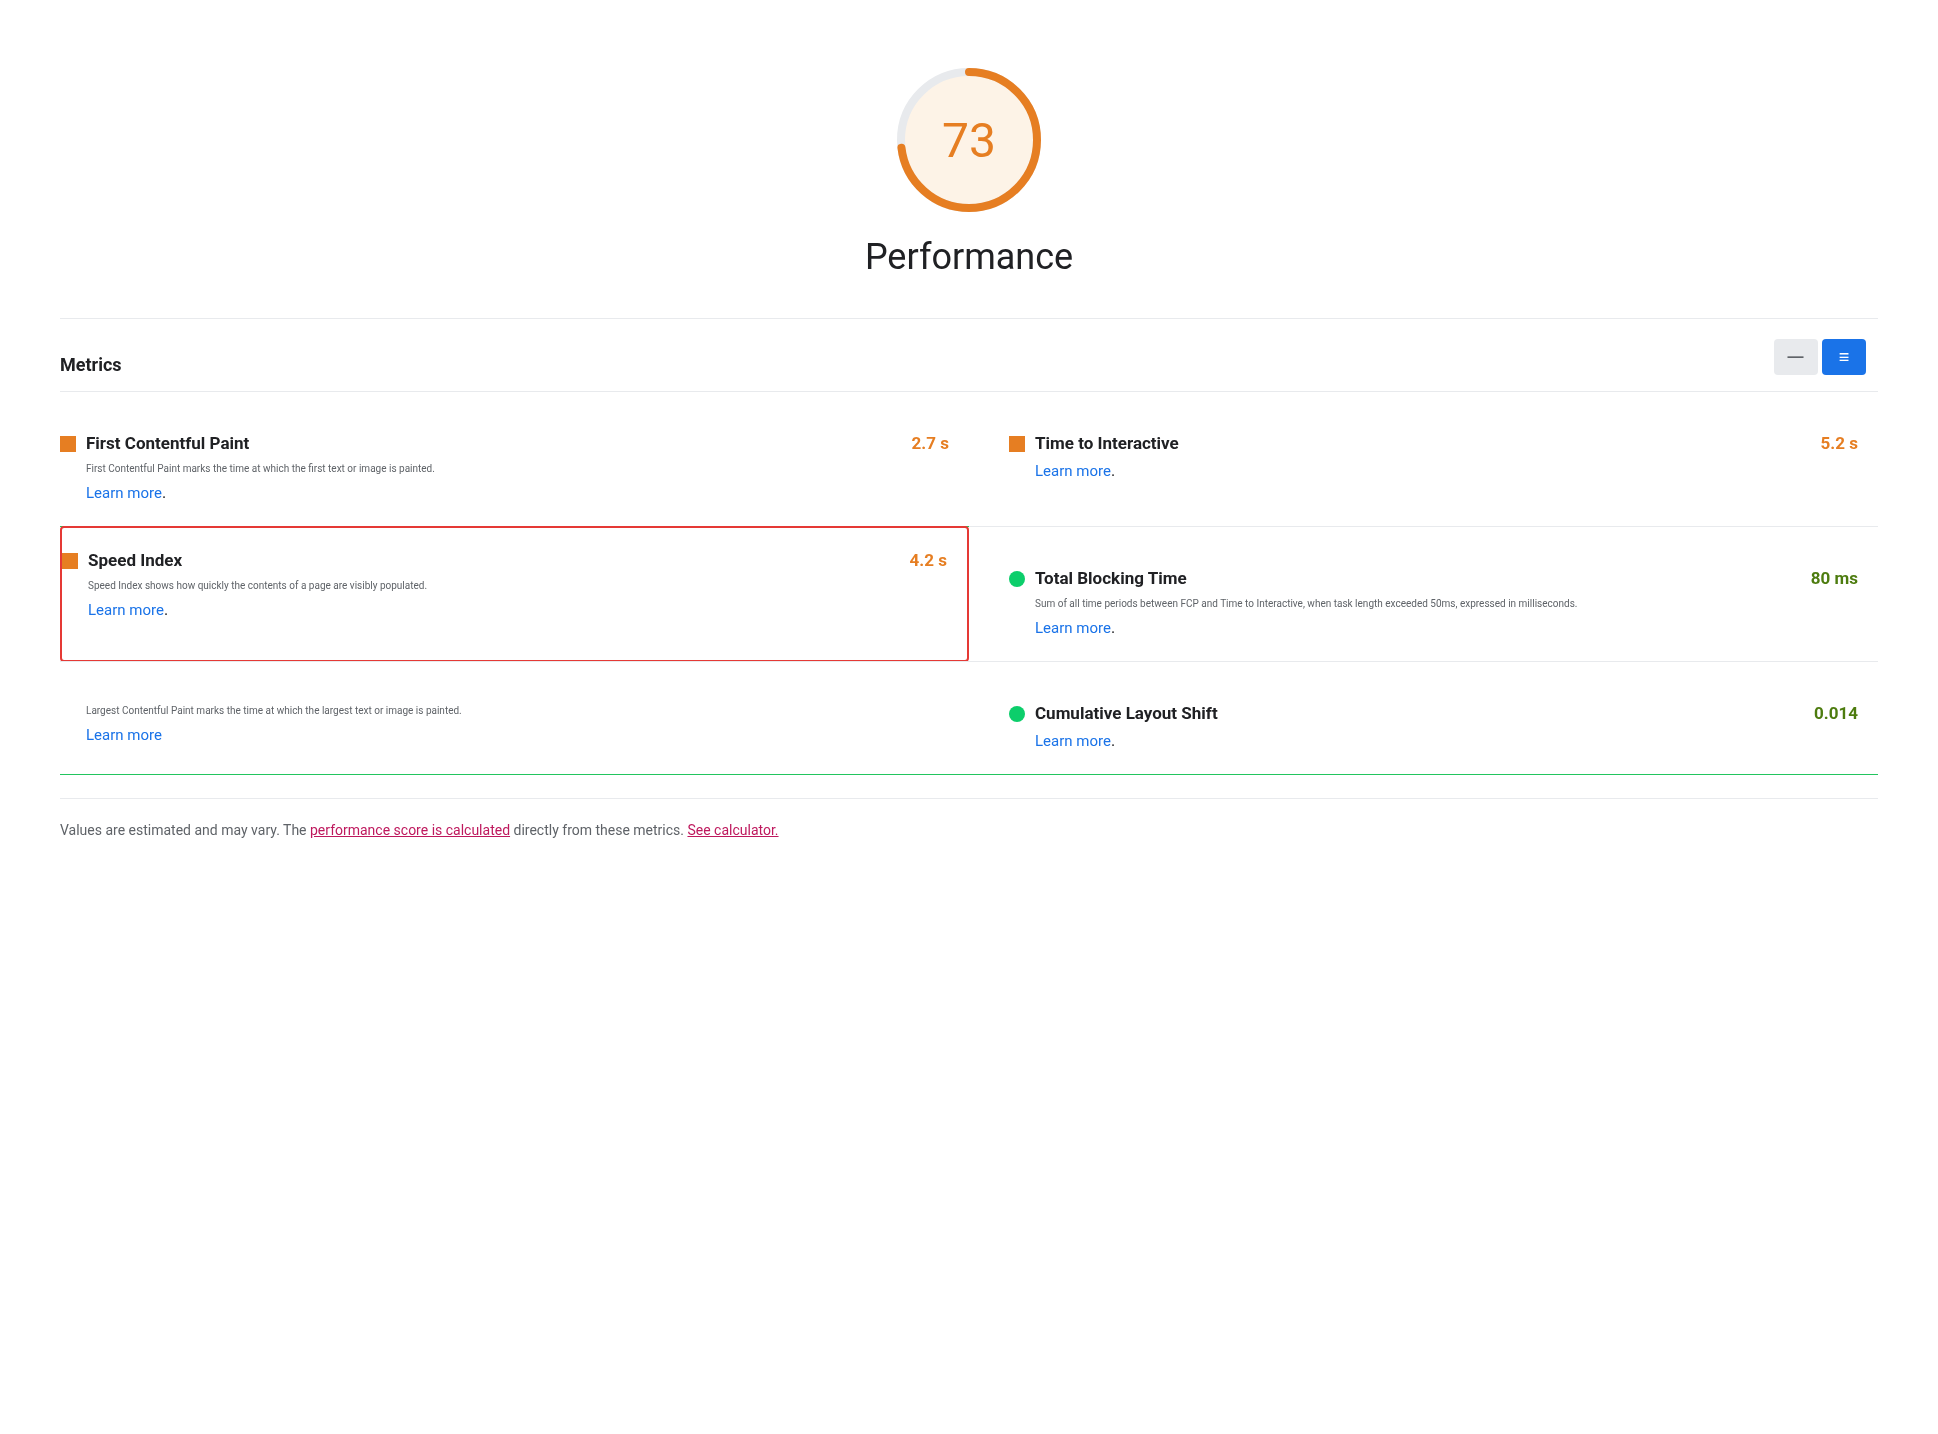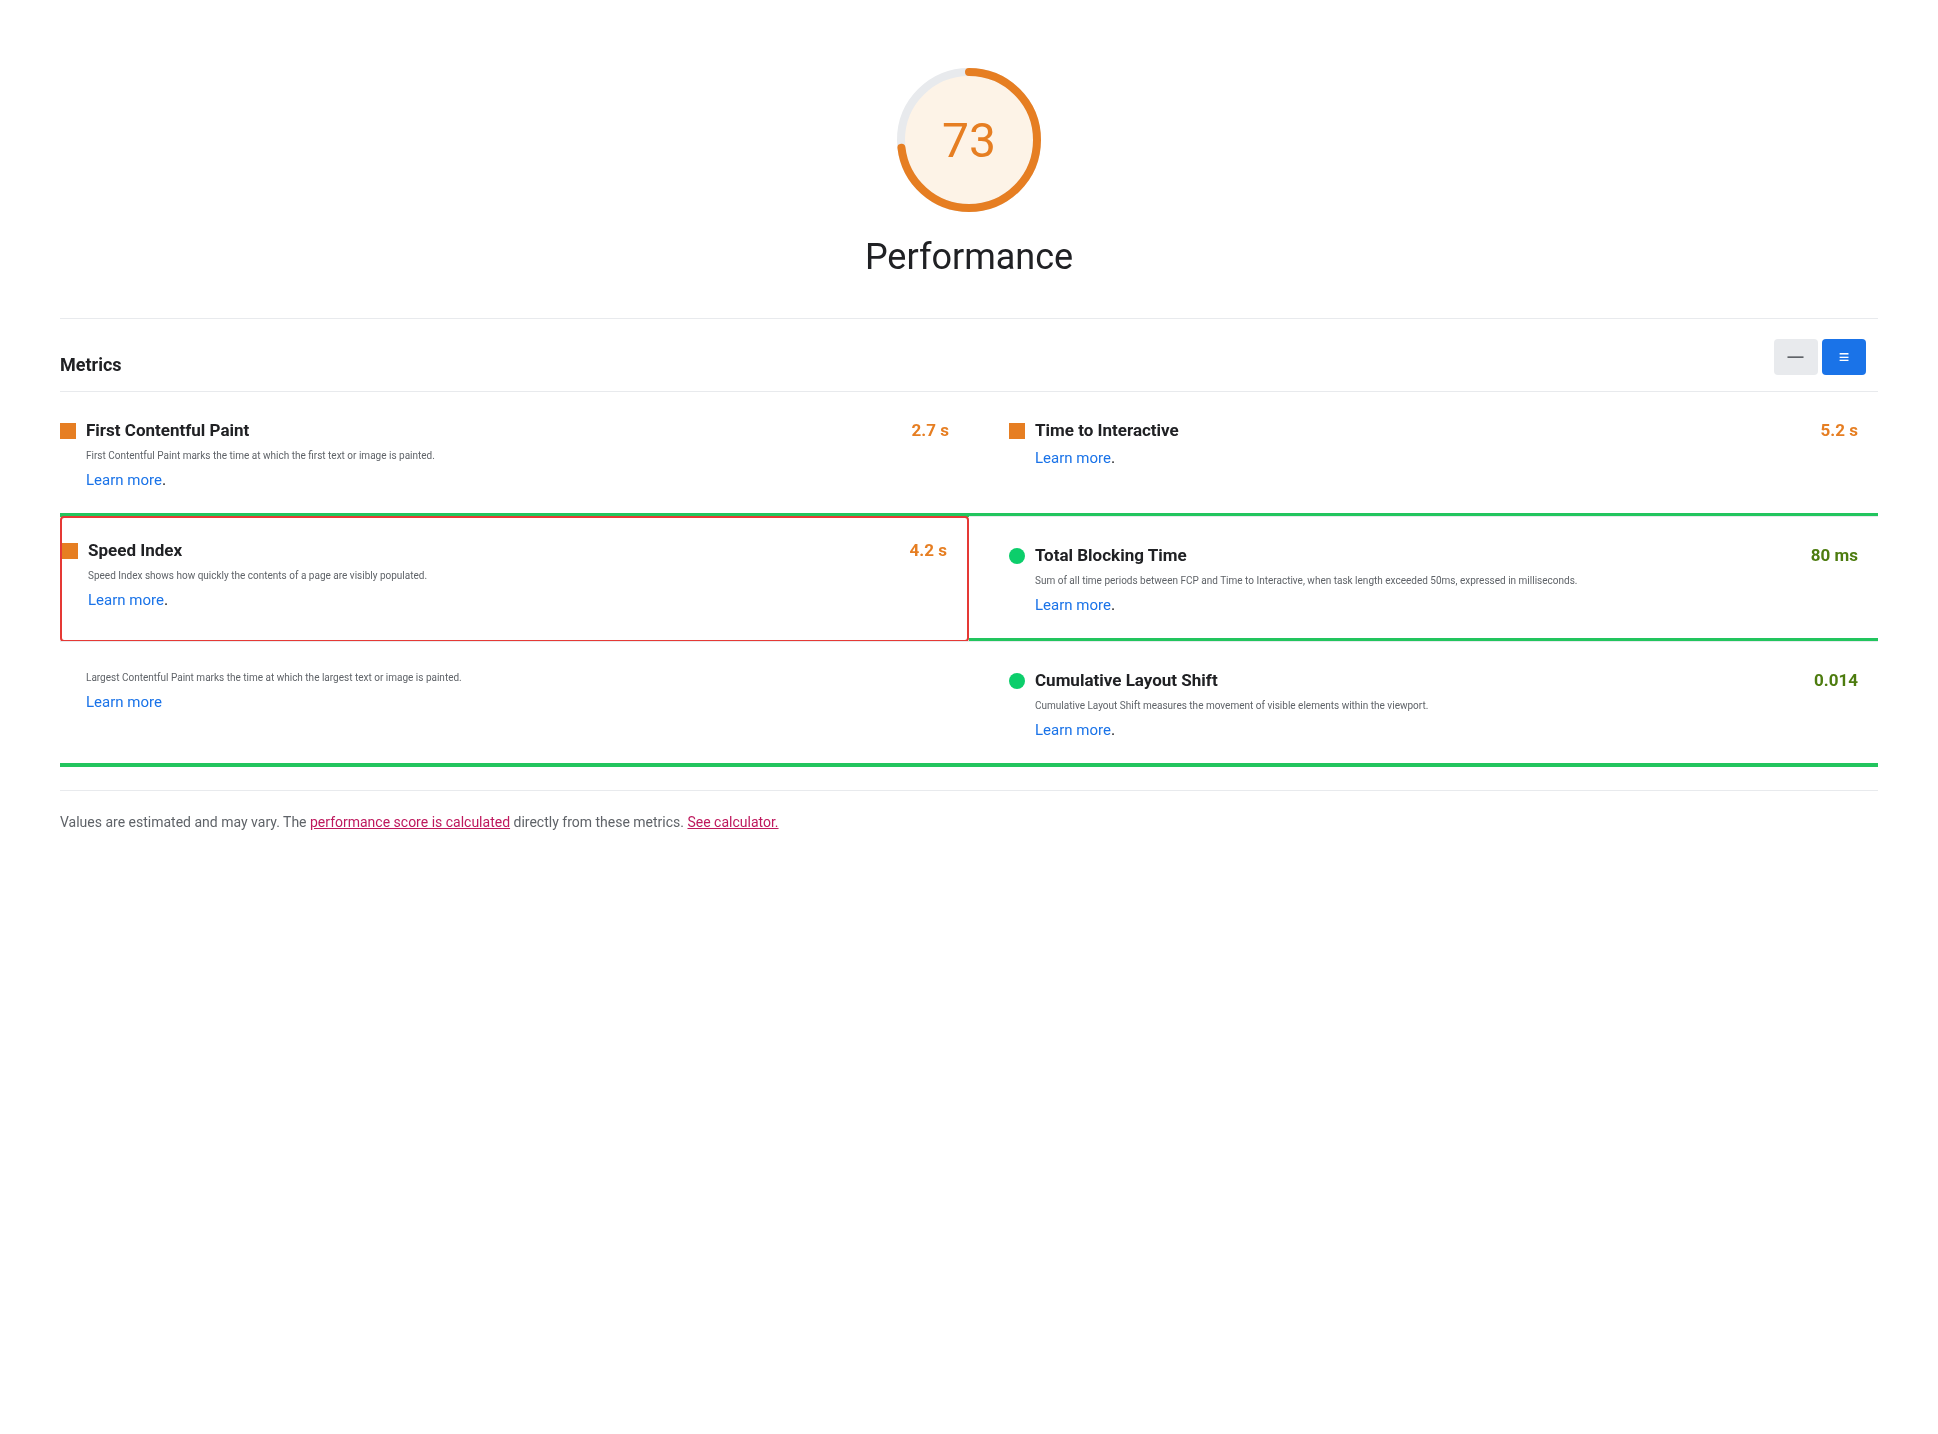--- a/index.html
+++ b/index.html
@@ -92,23 +92,23 @@
     }
 
     
     .metrics-grid {
       display: grid;
       grid-template-columns: 1fr 1fr;
       gap: 0;
     }
 
     .metric-item {
-      padding: 28px 20px 24px 0;
+      padding: 41px 20px 24px 0;
       border-top: 1px solid #e8eaed;
-      border-bottom: 4px solid #22c55e;
+      border-bottom: 1px solid #22c55e;
       margin-bottom: -1px;
     }
 
     .metric-item.highlighted {
       border: 2px solid #e53935;
       border-radius: 4px;
       padding: 22px 20px 22px 0;
     }
 
     .metric-item-right {
@@ -280,21 +280,20 @@
   </div>
 
   <div class="metric-item metric-item-right">
     <div class="metric-header">
       <div class="metric-title-group">
         <div class="metric-icon icon-green-circle"></div>
         <span class="metric-name">Cumulative Layout Shift</span>
       </div>
       <span class="metric-value value-green">0.014</span>
     </div>
-    <p class="metric-description">Cumulative Layout Shift measures the movement of visible elements within the viewport.</p>
     <a class="metric-link" href="#">Learn more</a><span>.</span>
   </div>
 
 </div>
 
 <div class="footer">
   <span>Values are estimated and may vary. The </span><a href="#">performance score is calculated</a><span> directly from these metrics. </span><a href="#">See calculator.</a>
 </div>
 
 </body></html>

